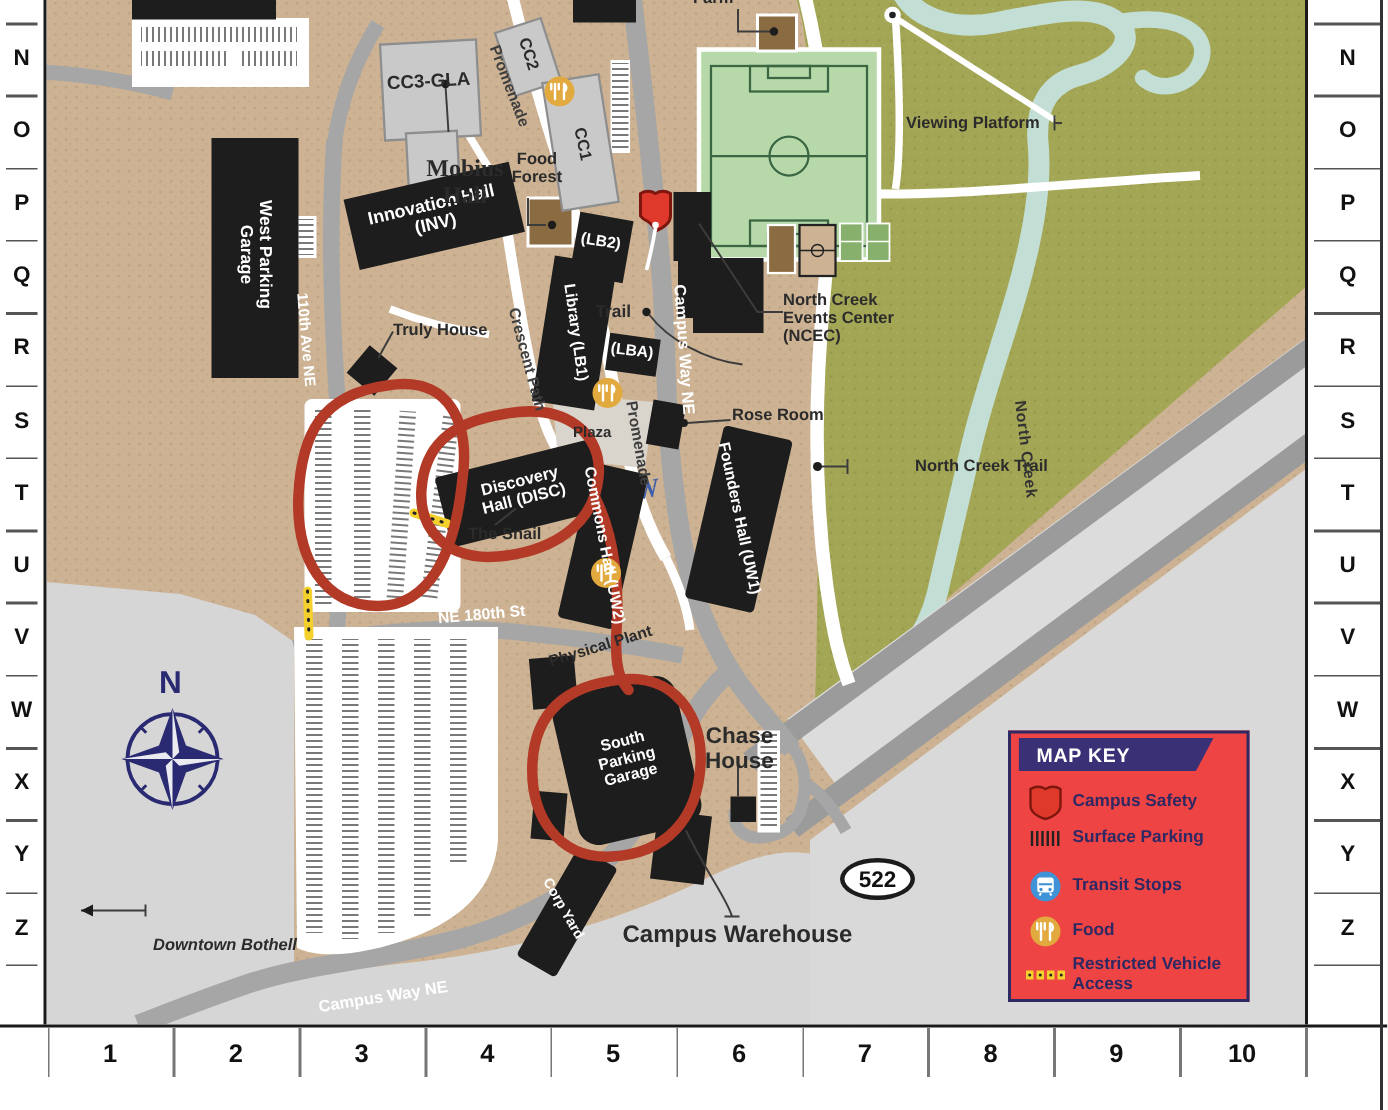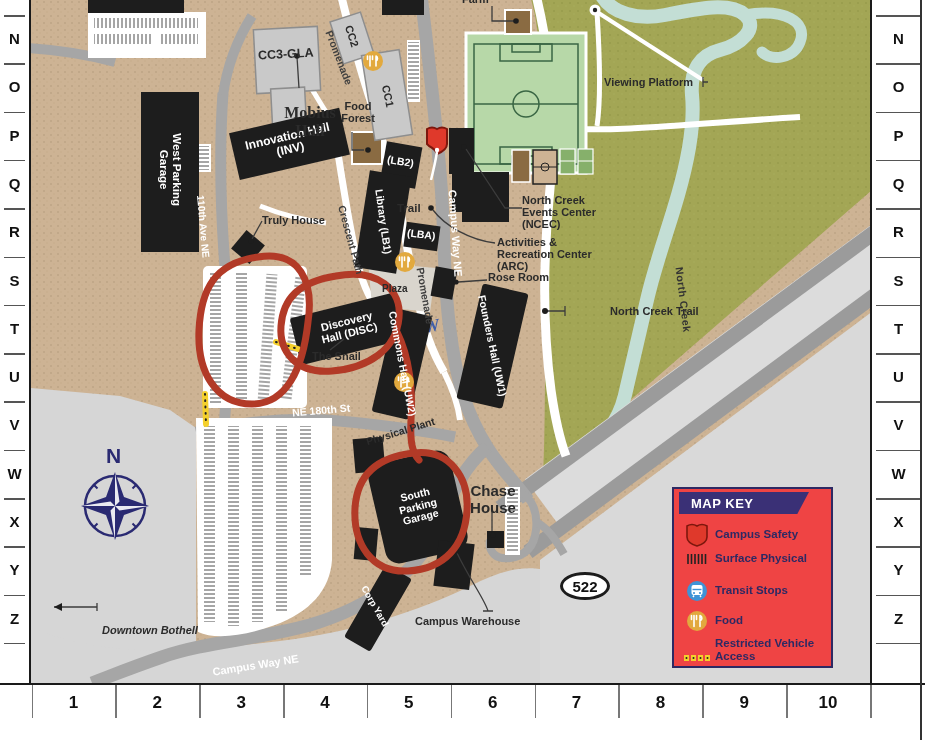--- a/index.html
+++ b/index.html
@@ -281,29 +281,28 @@
 <div class="lbl w" style="left:292px;top:405px;font-size:10.5px;transform:rotate(-5deg);">NE 180th St</div>
 <div class="lbl w" style="left:212px;top:659px;font-size:11px;transform:rotate(-9deg);">Campus Way NE</div>
 <div class="lbl" style="left:262px;top:214px;font-size:11px;">Truly House</div>
 <div class="lbl w wrap" style="left:316px;top:315px;width:64px;font-size:11px;transform:rotate(-14deg);">Discovery Hall (DISC)</div>
 <div class="lbl" style="left:312px;top:350px;font-size:11px;">The Snail</div>
 <div class="lbl w" style="left:347px;top:358px;width:110px;text-align:center;font-size:10.5px;transform:rotate(79deg);">Commons Hall (UW2)</div>
 <div class="lbl w" style="left:432px;top:340px;width:120px;text-align:center;font-size:10.5px;transform:rotate(78deg);">Founders Hall (UW1)</div>
 <div class="lbl" style="left:382px;top:283px;font-size:10px;">Plaza</div>
 <div class="lbl" style="left:488px;top:271px;font-size:11px;">Rose Room</div>
 <div class="lbl wrapl" style="left:522px;top:194px;width:100px;font-size:11px;">North Creek Events Center (NCEC)</div>
-<div class="lbl wrapl" style="left:497px;top:236px;width:112px;font-size:11px;">Activities &amp; Recreation Center (ARC)</div>
 <div class="lbl" style="left:604px;top:76px;font-size:11px;">Viewing Platform</div>
 <div class="lbl" style="left:570px;top:305px;font-size:11px;margin-left:40px;">North Creek Trail</div>
 <div class="lbl" style="left:650px;top:294px;font-size:10.5px;letter-spacing:.5px;color:#333;transform:rotate(83deg);">North Creek</div>
 <div class="lbl w wrap" style="left:390px;top:489px;width:56px;font-size:10.5px;transform:rotate(-14deg);">South Parking Garage</div>
 <div class="lbl" style="left:365px;top:426px;font-size:10.5px;transform:rotate(-17deg);">Physical Plant</div>
 <div class="lbl wrap" style="left:468px;top:483px;width:50px;font-size:15px;">Chase House</div>
 <div class="lbl w" style="left:352px;top:601px;font-size:9.5px;transform:rotate(60deg);">Corp Yard</div>
-<div class="lbl" style="left:415px;top:615px;font-size:11px;">Campus Warehouse</div>
+<div class="lbl" style="left:415px;top:615px;font-size:16px;">Campus Warehouse</div>
 <div class="lbl" style="left:102px;top:624px;font-size:11px;font-style:italic;">Downtown Bothell</div>
 
 <div id="shield-522">
       <span>522</span>
     </div>
 
 <div id="compass">
   <div class="lbl" style="left:36px;top:0px;font-size:21px;color:#2a2a72;">N</div>
   <svg width="92" height="100" viewBox="0 0 92 100">
     <g transform="translate(45,62)">
@@ -328,21 +327,21 @@
           </svg>
     </span>
     <span class="key-label">Campus Safety</span>
   </div>
   <div class="key-item" style="top:63px;">
     <span class="key-icon">
       <svg width="22" height="14" viewBox="0 0 22 14">
             <path d="M2,2 V12 M5.5,2 V12 M9,2 V12 M12.5,2 V12 M16,2 V12 M19.5,2 V12" stroke="#222" stroke-width="1.6"></path>
           </svg>
     </span>
-    <span class="key-label">Surface Physical</span>
+    <span class="key-label">Surface Parking</span>
   </div>
   <div class="key-item" style="top:91px;">
     <span class="key-icon">
       <svg width="22" height="22" viewBox="0 0 22 22">
             <circle cx="11" cy="11" r="10" fill="#3f93d6"></circle>
             <rect x="5.5" y="5" width="11" height="10" rx="2" fill="#fff"></rect>
             <path d="M6.5,9.5 H15.5" stroke="#3f93d6" stroke-width="1.4"></path>
             <circle cx="8" cy="13" r="1.1" fill="#3f93d6"></circle>
             <circle cx="14" cy="13" r="1.1" fill="#3f93d6"></circle>
             <path d="M7,17 L8,15.5 M15,17 L14,15.5" stroke="#fff" stroke-width="1.4"></path>
@@ -352,21 +351,21 @@
   </div>
   <div class="key-item" style="top:121px;">
     <span class="key-icon">
       <svg width="22" height="22" viewBox="0 0 22 22">
             <circle cx="11" cy="11" r="10" fill="#e2a93e"></circle>
             <path d="M8,5.5 V16.5 M5.5,5.5 V9.5 M10.5,5.5 V9.5 M14,5.5 V16.5 M14,5.5 C16.5,6.5 16.5,10 14,11" stroke="#fff" stroke-width="1.6" fill="none" stroke-linecap="round"></path>
           </svg>
     </span>
     <span class="key-label">Food</span>
   </div>
-  <div class="key-item" style="top:148px;align-items:flex-end;">
+  <div class="key-item" style="top:148px;">
     <span class="key-icon">
       <svg width="26" height="10" viewBox="0 0 26 10">
             <g>
               <rect x="0" y="2" width="5" height="6" fill="#f4d02c"></rect>
               <rect x="7" y="2" width="5" height="6" fill="#f4d02c"></rect>
               <rect x="14" y="2" width="5" height="6" fill="#f4d02c"></rect>
               <rect x="21" y="2" width="5" height="6" fill="#f4d02c"></rect>
               <circle cx="2.5" cy="5" r="1" fill="#222"></circle>
               <circle cx="9.5" cy="5" r="1" fill="#222"></circle>
               <circle cx="16.5" cy="5" r="1" fill="#222"></circle>

